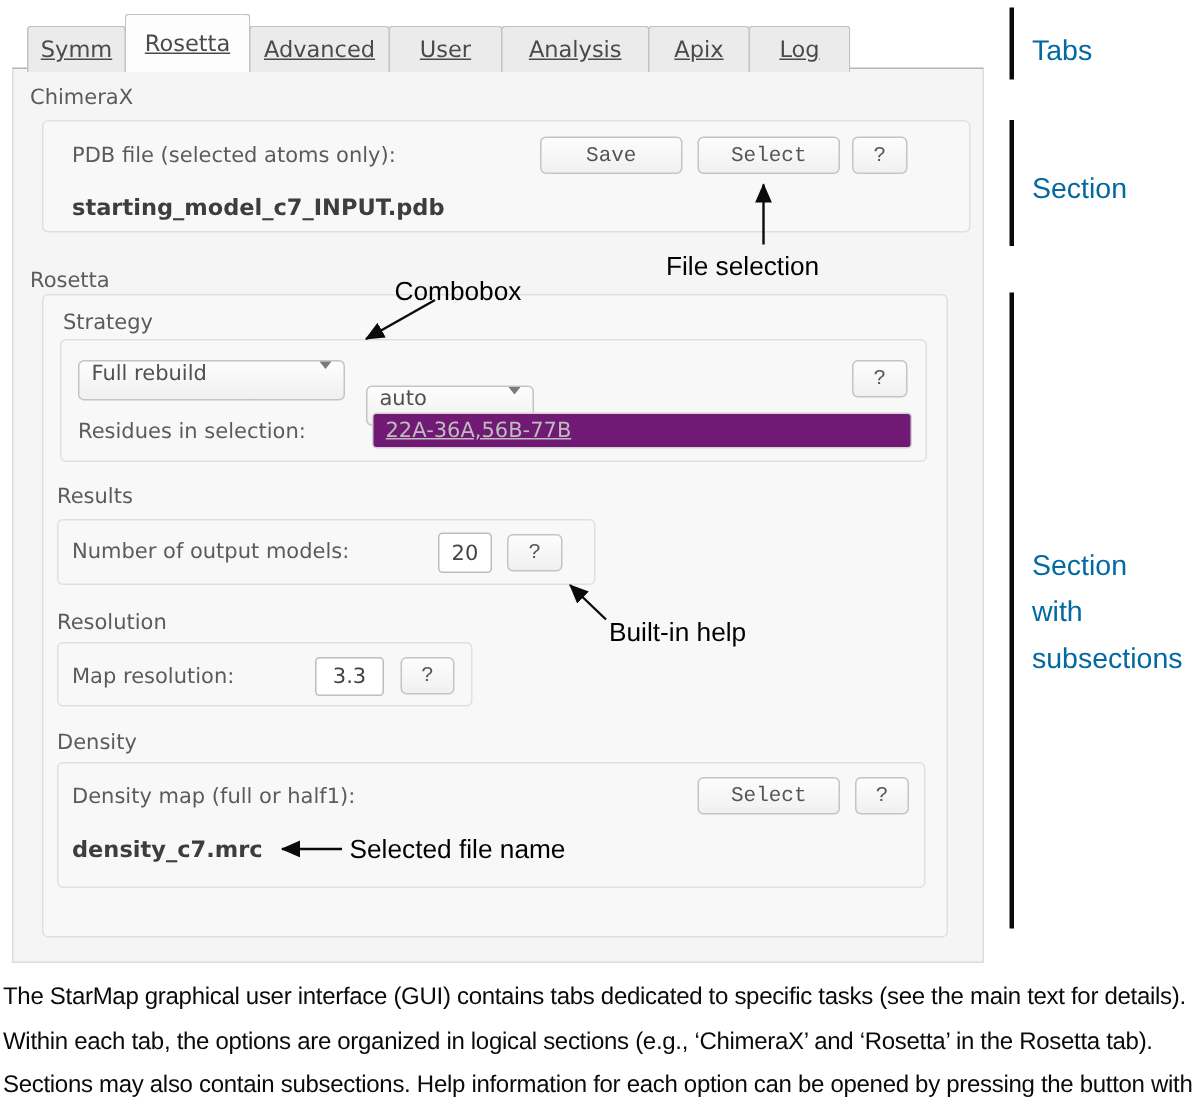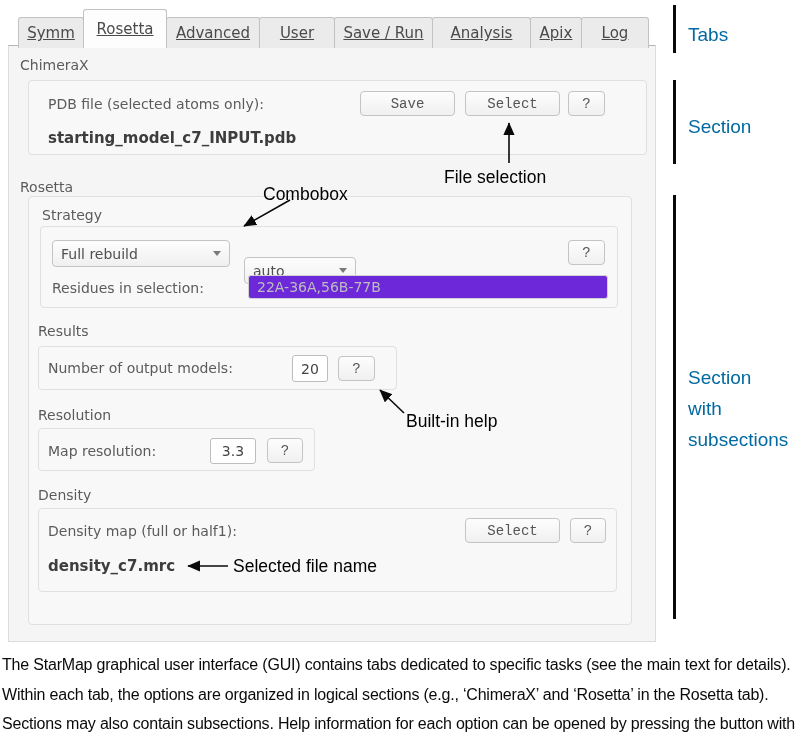--- a/index.html
+++ b/index.html
@@ -20,29 +20,29 @@
 
   .uilabel{position:absolute;color:#5b5b5b;font-size:14px;z-index:2;white-space:nowrap;}
   .gbox{position:absolute;box-sizing:border-box;border:1px solid #e0e0e0;border-radius:4px;
         background:#f8f8f8;z-index:1;}
   .btn{position:absolute;box-sizing:border-box;border:1px solid #c4c4c4;border-radius:4px;
        background:linear-gradient(#fdfdfd,#f0f0f0);color:#555;font-size:14px;
        font-family:Liberation Mono, monospace;display:flex;align-items:center;justify-content:center;
        z-index:2;padding:0;}
   .combo{position:absolute;box-sizing:border-box;border:1px solid #c4c4c4;border-radius:4px;
          background:linear-gradient(#fdfdfd,#f0f0f0);color:#4f4f4f;font-size:14px;
-         display:flex;align-items:center;z-index:2;padding:0 8px;justify-content:space-between;}
+         display:flex;align-items:flex-start;z-index:2;padding:0 8px;justify-content:space-between;}
   .chev{width:0;height:0;border-left:4px solid transparent;border-right:4px solid transparent;
         border-top:5px solid #7a7a7a;margin-left:8px;}
   .numin{position:absolute;box-sizing:border-box;border:1px solid #bdbdbd;border-radius:3px;
          background:#ffffff;color:#444;font-size:14px;font-family:inherit;text-align:center;
          z-index:2;padding:0 2px;}
   .disin{position:absolute;box-sizing:border-box;border:1px solid #d2d2d2;border-radius:3px;
-         background:#6d28d9;color:#bdbdbd;font-size:14px;font-family:inherit;z-index:2;
-         padding:0 8px;}
+         background:#701a75;color:#bdbdbd;font-size:14px;font-family:inherit;z-index:2;
+         padding:0 8px;text-decoration:underline;}
   .filename{position:absolute;color:#3d3d3d;font-size:15px;font-weight:bold;z-index:2;
             white-space:nowrap;}
 
   
   .annot{position:absolute;color:#000;font-size:17.5px;z-index:6;white-space:nowrap;
          font-family:"Liberation Sans","DejaVu Sans",sans-serif;}
   .sideannot{position:absolute;color:#0369a1;font-size:19px;z-index:6;
              font-family:"Liberation Sans","DejaVu Sans",sans-serif;line-height:31px;}
   .bar{position:absolute;width:3px;background:#0a0a0a;z-index:6;}
   #arrows{position:absolute;left:0;top:0;width:800px;height:742px;z-index:7;
@@ -59,23 +59,22 @@
 
 <div id="page">
 
   <div class="panel"></div>
 
   <div class="tabrow">
     <div class="tab" style="width:66px">Symm</div>
     <div class="tab active" style="width:84px">Rosetta</div>
     <div class="tab" style="width:94px">Advanced</div>
     <div class="tab" style="width:76px">User</div>
-    <div class="tab" style="width:99px">Save / Run</div>
     <div class="tab" style="width:99px">Analysis</div>
-    <div class="tab" style="width:52px">Apix</div>
+    <div class="tab" style="width:68px">Apix</div>
     <div class="tab" style="width:68px">Log</div>
   </div>
 
   <div class="uilabel" style="left:20px;top:57px">ChimeraX</div>
   <div class="gbox" style="left:28px;top:80px;width:619px;height:75px"></div>
   <div class="uilabel" style="left:48px;top:96px">PDB file (selected atoms only):</div>
   <button class="btn" style="left:360px;top:91px;width:95px;height:25px">Save</button>
   <button class="btn" style="left:465px;top:91px;width:95px;height:25px">Select</button>
   <button class="btn" style="left:568px;top:91px;width:37px;height:25px">?</button>
   <div class="filename" style="left:48px;top:129px">starting_model_c7_INPUT.pdb</div>

